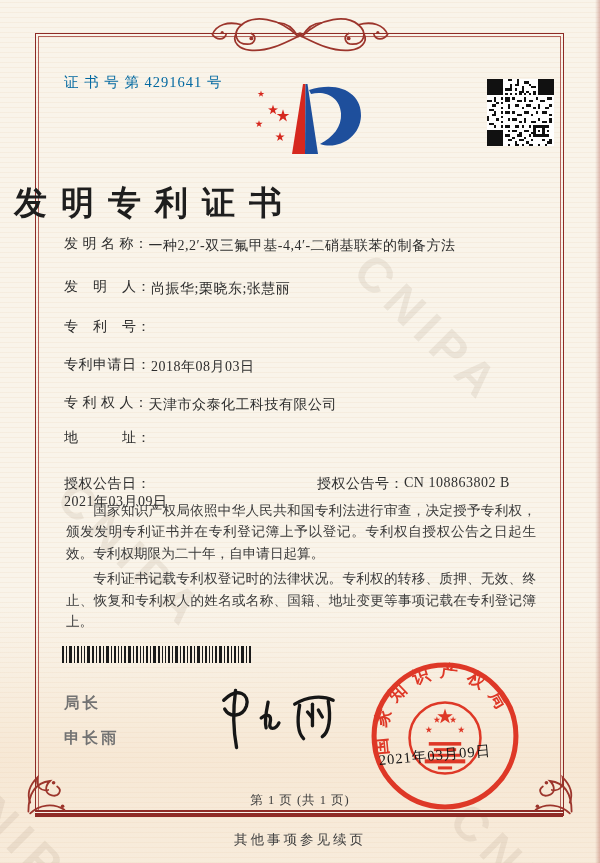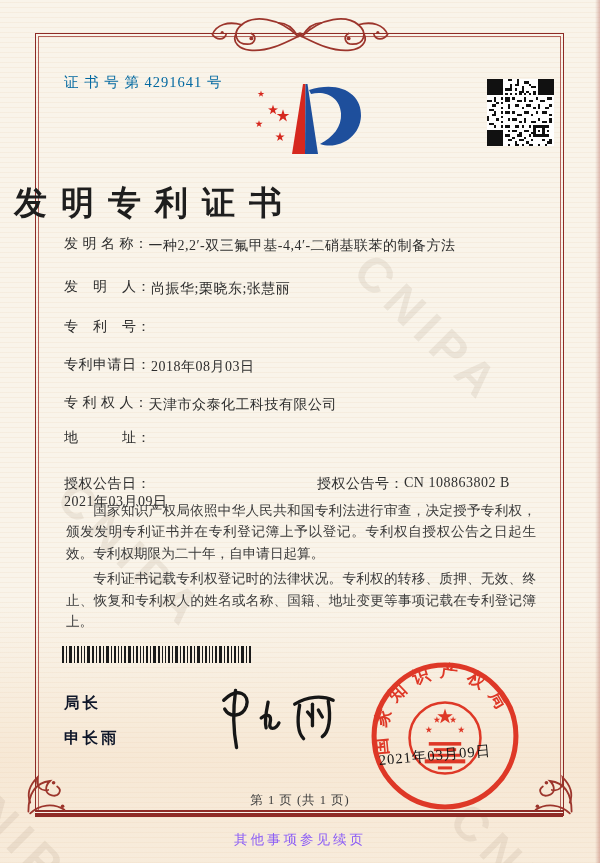--- a/index.html
+++ b/index.html
@@ -70,39 +70,39 @@
     position:absolute;left:62px;top:496px;width:478px;
     font-size:13.6px;line-height:1.58;color:#3a3a3a;text-align:justify;
   }
   .bodytext p{margin:4px;text-indent:2em;}
   
   .barcode{position:absolute;left:62px;top:646px;width:190px;height:17px;}
   
   .officer{
     position:absolute;left:64px;top:693px;
     font-family:"Liberation Sans", sans-serif;font-weight:600;
-    font-size:15.5px;color:#0f172a;letter-spacing:3px;
+    font-size:15.5px;color:#737373;letter-spacing:3px;
   }
   .officer .line{margin-bottom:14px;}
   .signature{position:absolute;left:206px;top:674px;width:138px;height:80px;}
   
   .seal{position:absolute;left:369px;top:660px;width:152px;height:152px;opacity:0.93;}
   .seal-date{
     position:absolute;left:356px;top:746px;width:158px;text-align:center;
     font-size:14.5px;color:#141414;letter-spacing:1px;font-weight:500;
     transform:rotate(-5deg);
   }
   
   .footer-page{
     position:absolute;left:0;right:0;top:792px;text-align:center;
     font-size:12.5px;color:#3c3c3c;letter-spacing:1px;white-space:pre;
   }
   .note{
     position:absolute;left:0;right:0;top:831px;text-align:center;
-    font-size:13.5px;color:#8b5cf6;letter-spacing:3px;
+    font-size:13.5px;color:#404040;letter-spacing:3px;
   }
 </style>
 </head>
 <body>
 
 <div class="texture"></div>
 <div class="bottom-tint"></div>
 
 <div class="wm red" style="left:-150px;top:-45px;">CNIPA</div>
 <div class="wm" style="left:382px;top:243px;">CNIPA</div>

